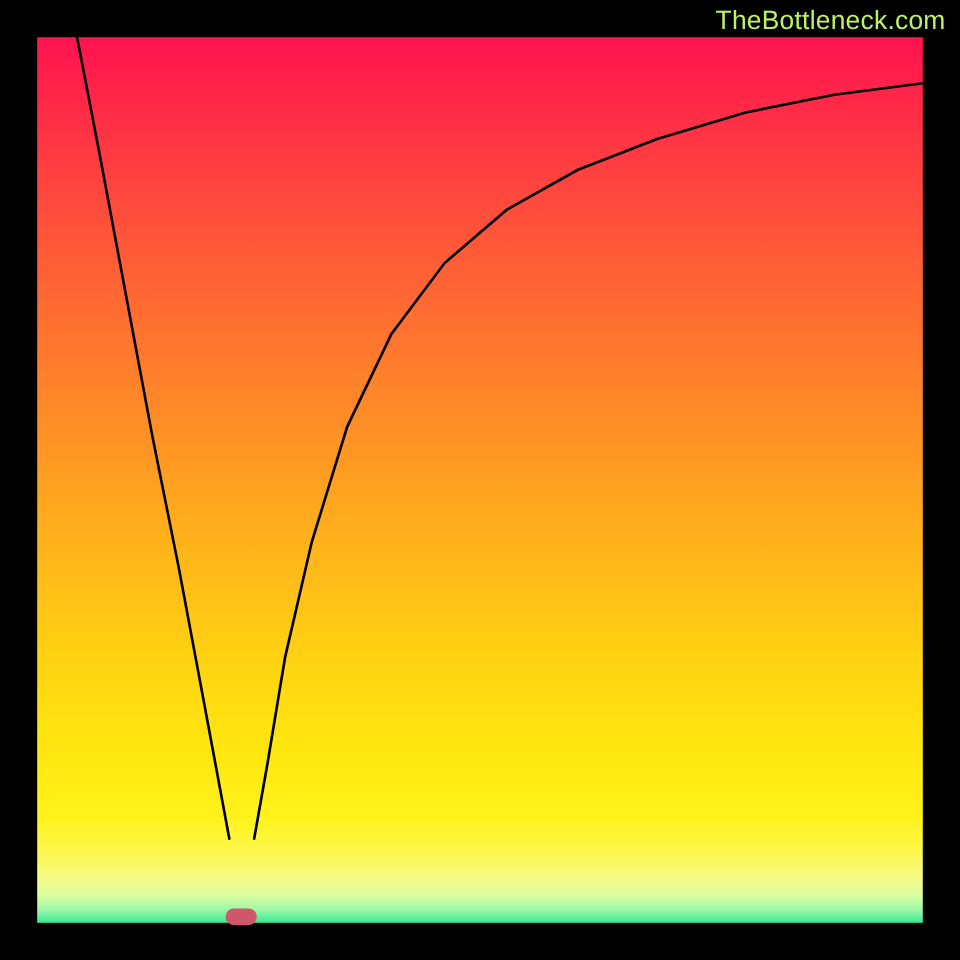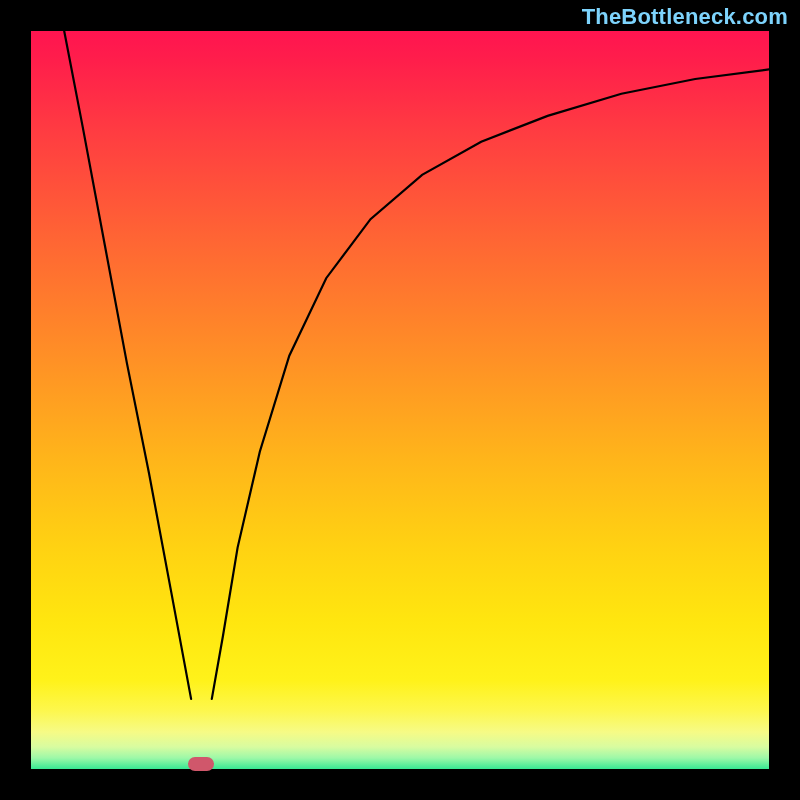--- a/index.html
+++ b/index.html
@@ -46,23 +46,23 @@
       #f6fb86 95%,
       #d8fca0 97%,
       #9df8a8 98.5%,
       #37e893 100%
     );
   }
   .watermark {
     position: absolute;
     top: 4px;
     right: 12px;
-    color: #7dd3fc;
+    color: #bef264;
     font-size: 22px;
-    font-weight: 700;
+    font-weight: 400;
     letter-spacing: 0.2px;
     user-select: none;
   }
   svg.curve {
     position: absolute;
     left: 0;
     top: 0;
     width: 100%;
     height: 100%;
   }

